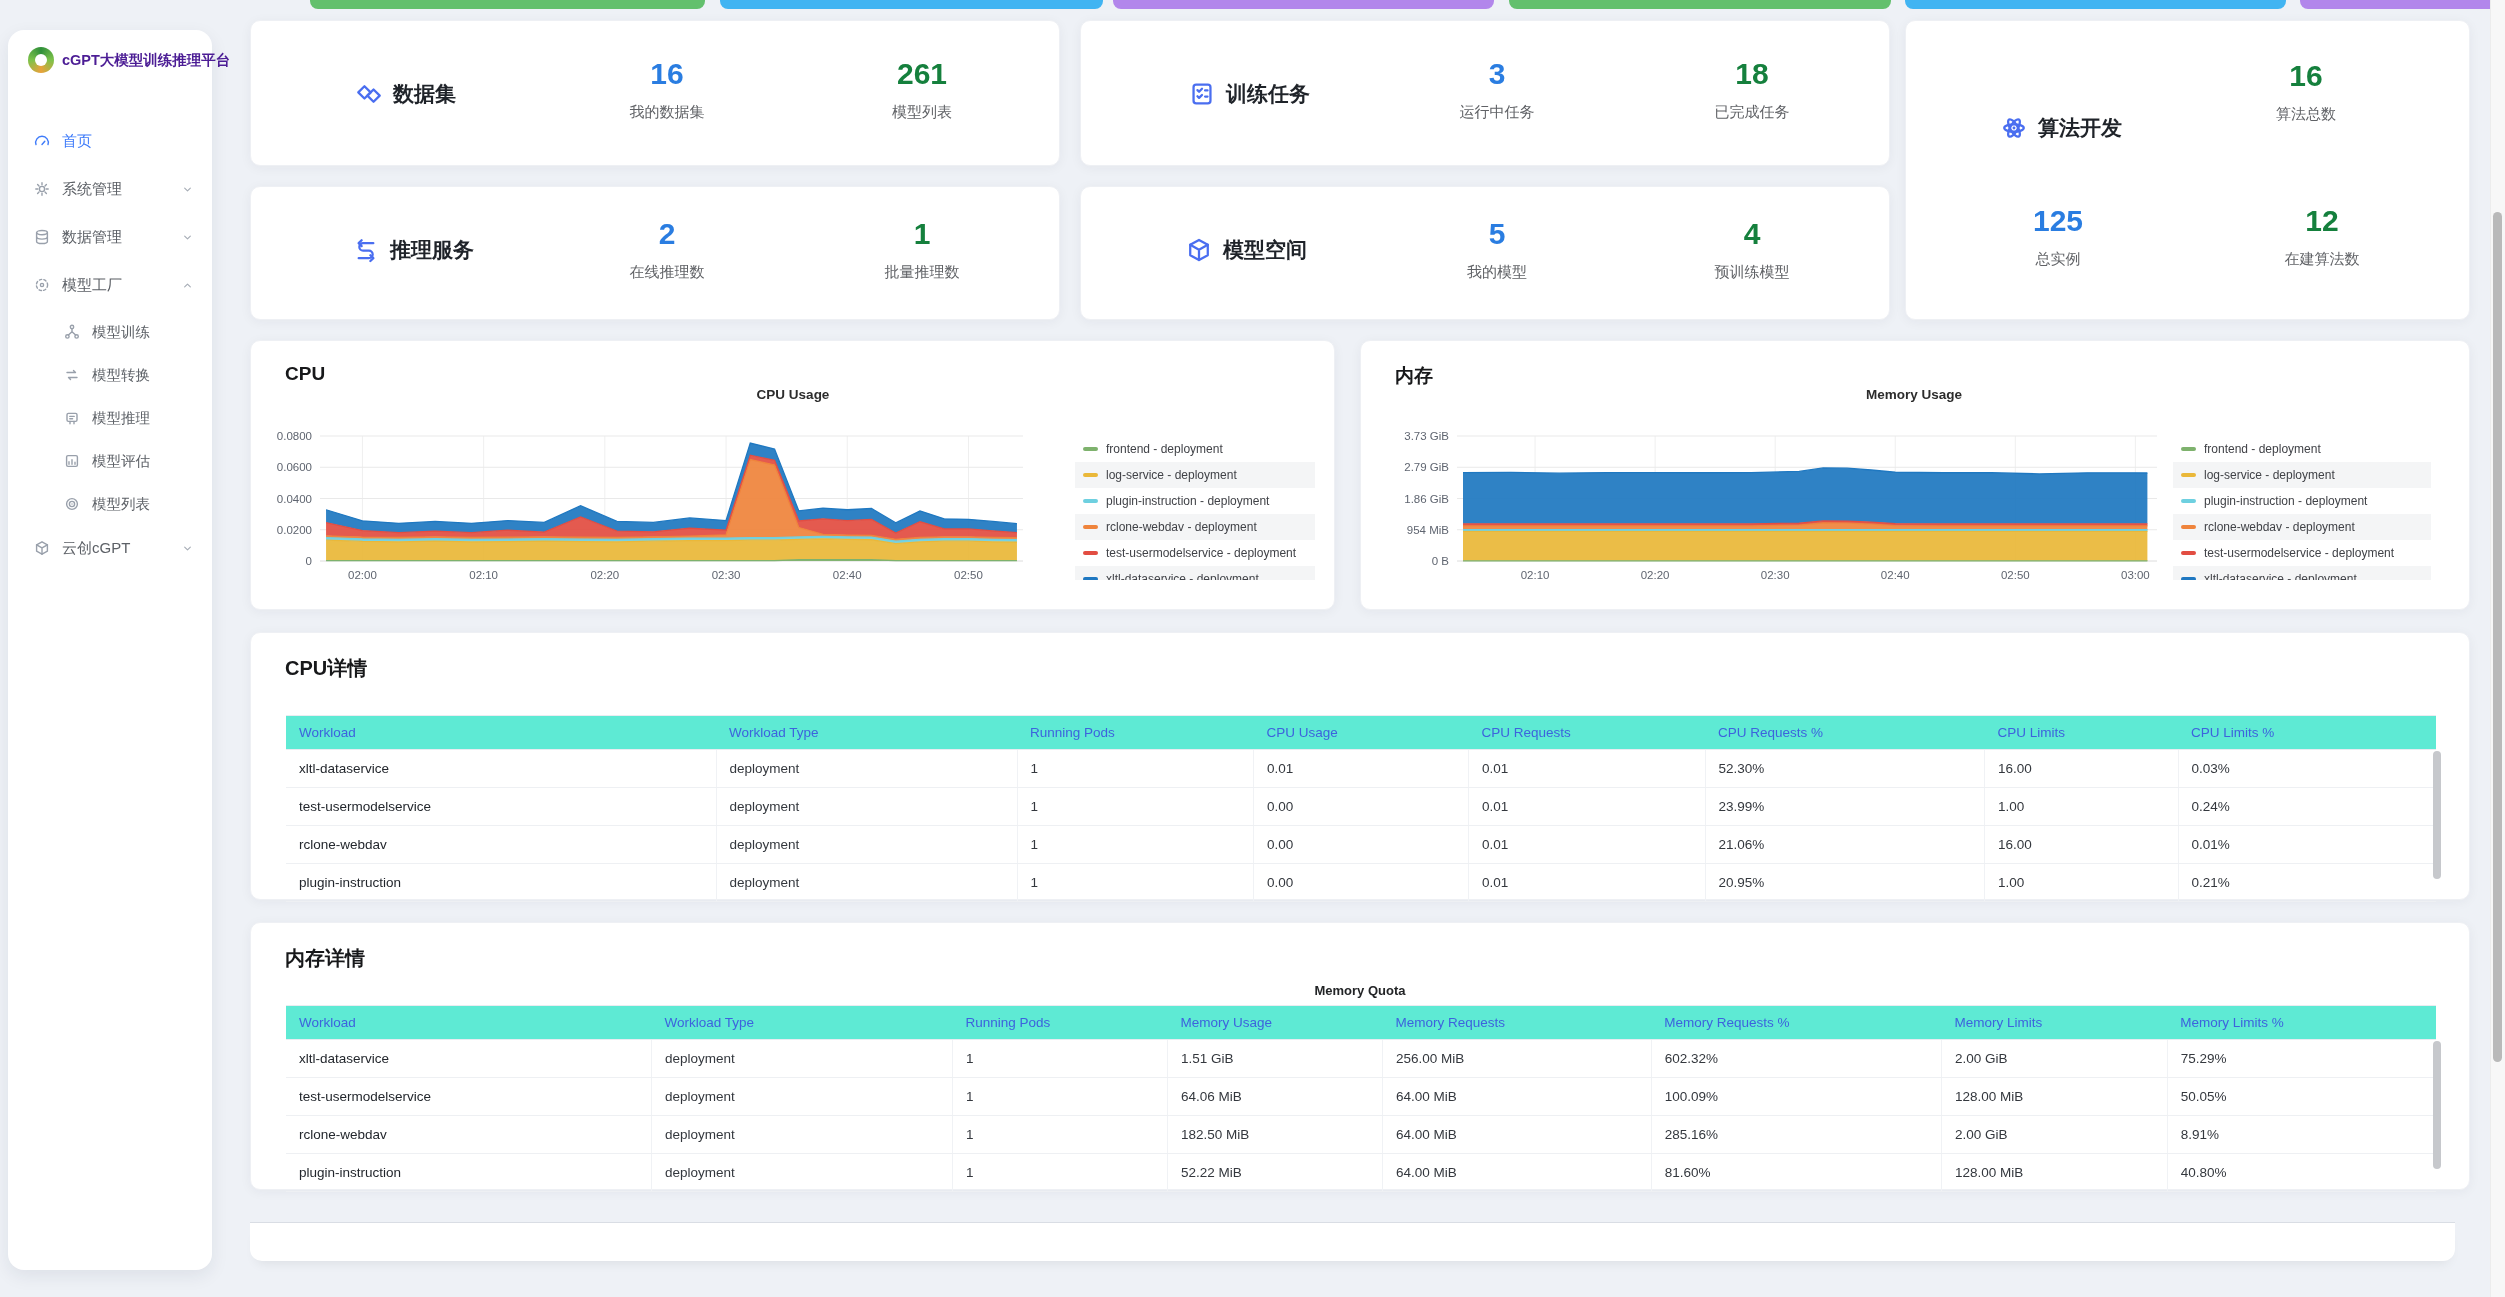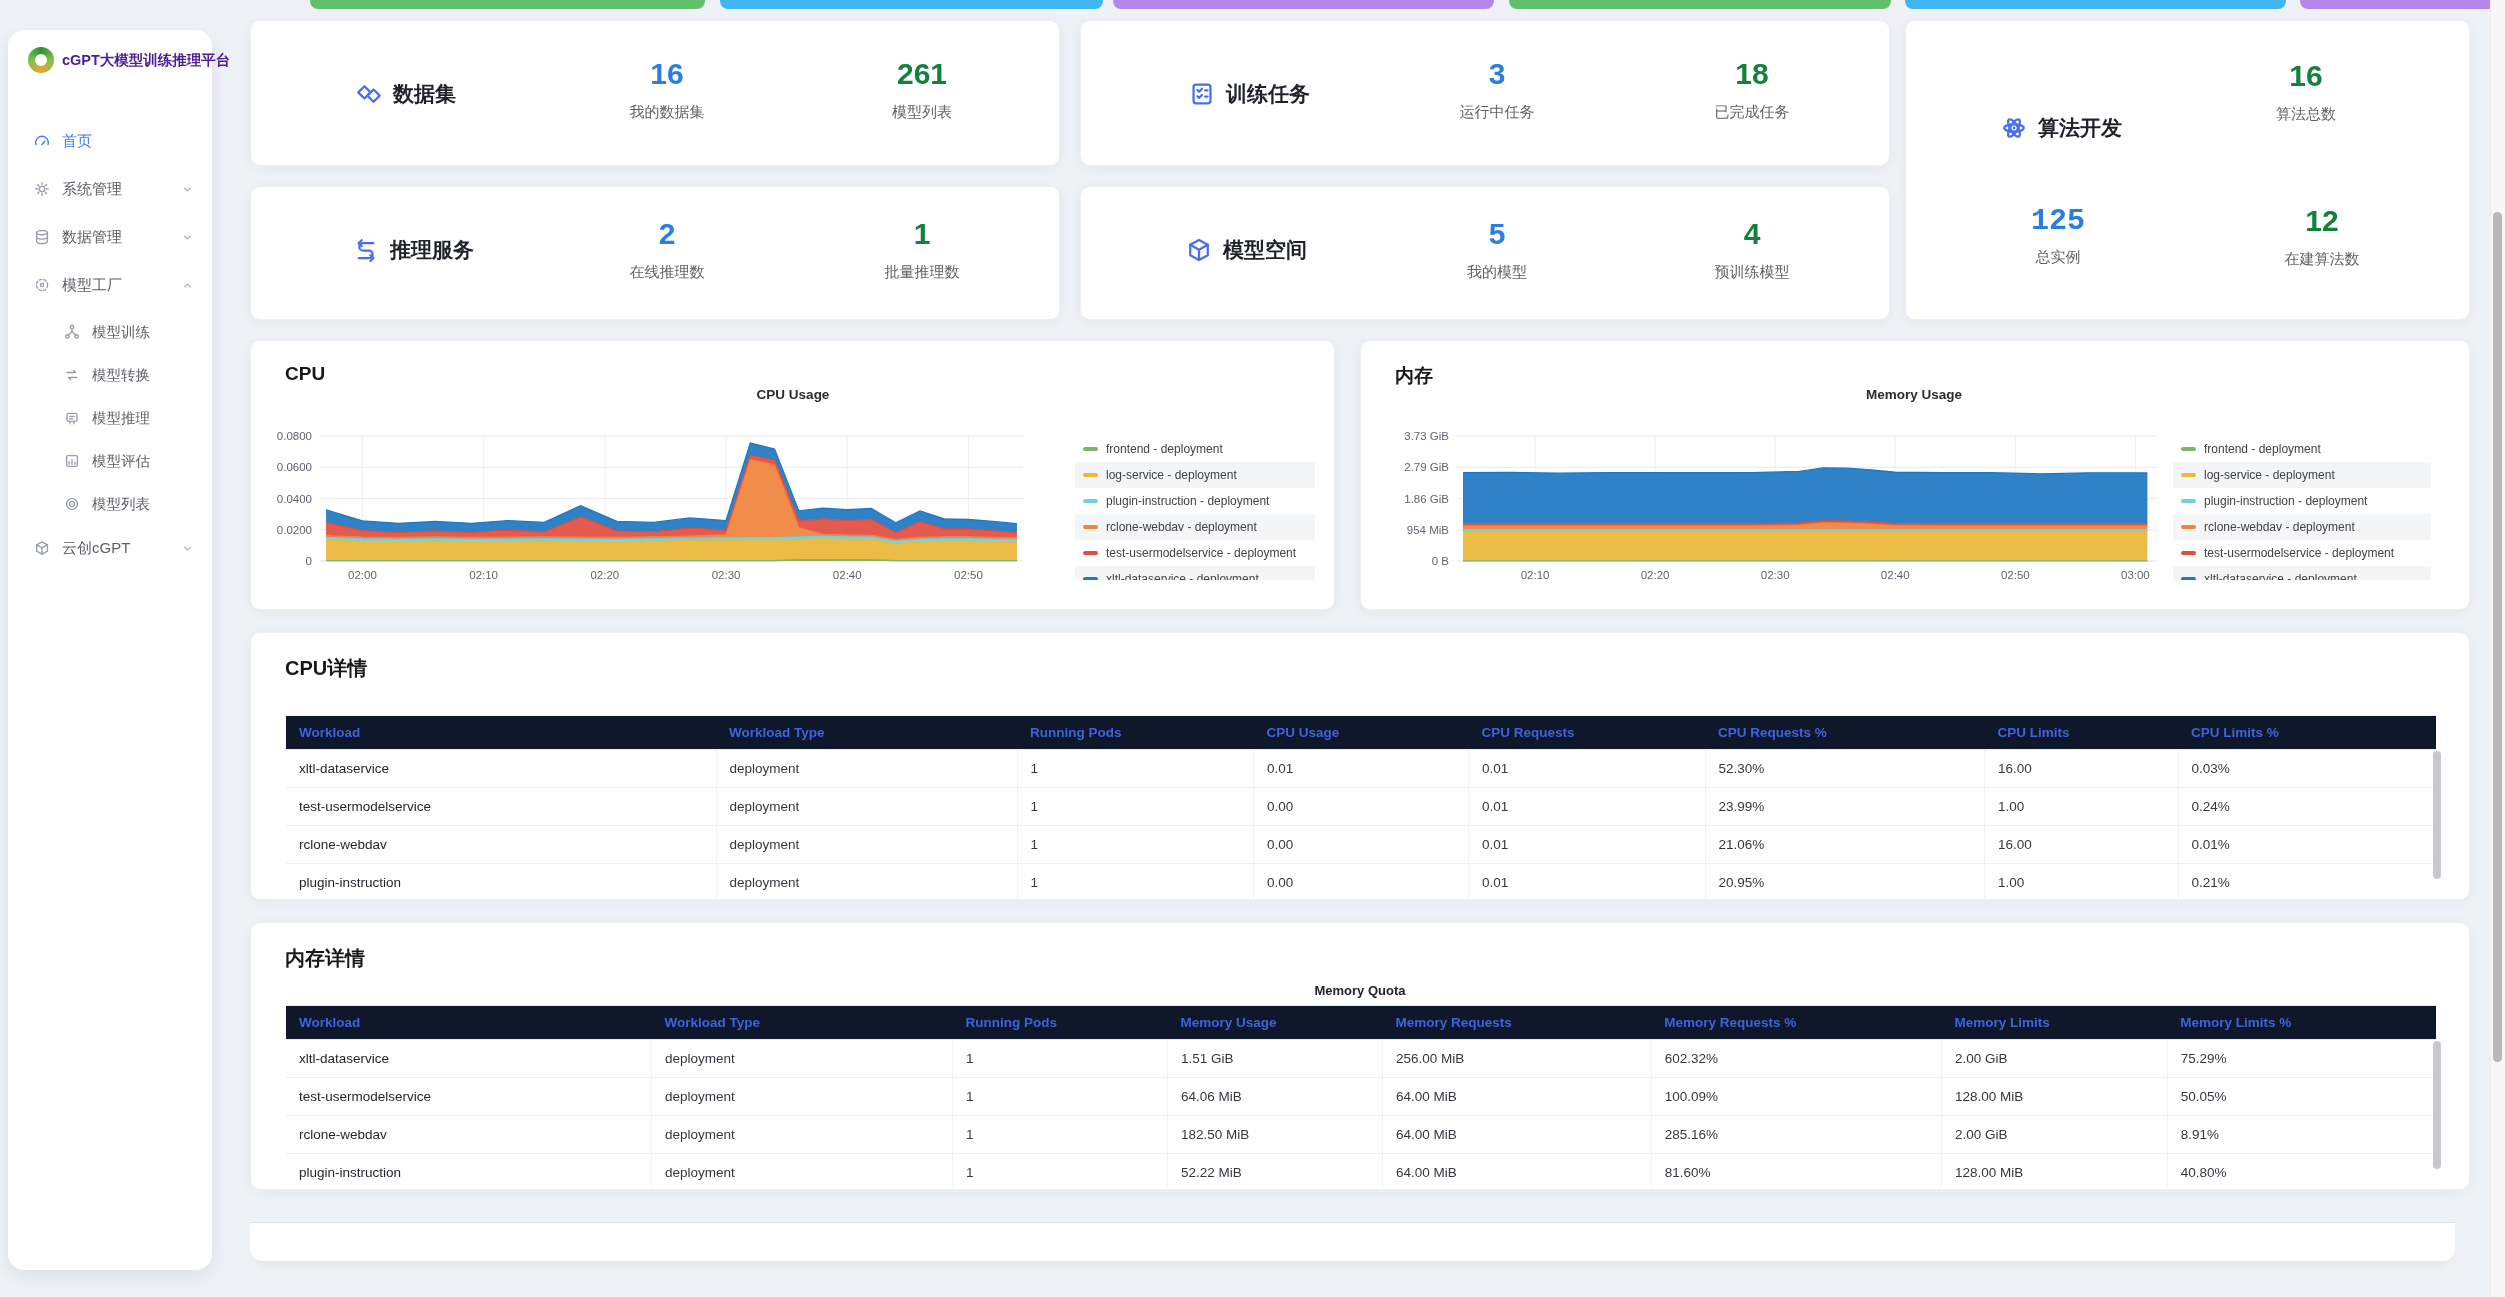--- a/index.html
+++ b/index.html
@@ -31,21 +31,21 @@
   .chart-title{position:absolute;left:34px;top:22px;font-size:19px;font-weight:bold;color:#17181a;}
   .legend{position:absolute;overflow:hidden;}
   .legend-row{display:flex;align-items:center;height:26px;padding:0 8px;cursor:pointer;}
   .legend-row.alt{background:#f4f5f6;}
   .legend-chip{width:15px;height:4px;border-radius:2px;margin-right:8px;flex:0 0 auto;}
   .legend-label{font-size:12px;color:#404247;white-space:nowrap;}
   
   .tbl-title{position:absolute;left:34px;top:22px;font-size:20px;font-weight:bold;color:#17181a;}
   .tbl-caption{position:absolute;left:0;right:0;top:60px;text-align:center;font-size:13px;font-weight:bold;color:#222426;}
   .quota-table{position:absolute;left:35px;top:82px;width:2150px;border-collapse:collapse;table-layout:fixed;}
-  .quota-table th{text-align:left;padding:9px 13px;font-size:13.5px;font-weight:bold;color:#3d63dd;background:#0f172a;border-top:1px solid #e9ecf1;border-bottom:1px solid #e9ecf1;cursor:pointer;}
+  .quota-table th{text-align:left;padding:9px 13px;font-size:13.5px;font-weight:normal;color:#3d63dd;background:#5eead4;border-top:1px solid #e9ecf1;border-bottom:1px solid #e9ecf1;cursor:pointer;}
   .quota-table td{padding:11px 13px;font-size:13.5px;color:#34383e;border-bottom:1px solid #eef0f3;border-left:1px solid #f0f2f5;}
   .quota-table td:first-child{border-left:none;}
   .wl-link{color:#23272d;cursor:pointer;}
   .tbl-thumb{position:absolute;width:8px;border-radius:4px;background:#c6c8cc;}
   
   .footer-divider{position:absolute;left:250px;top:1222px;width:2205px;height:1px;background:#d9dde4;}
   .footer-panel{position:absolute;left:250px;top:1223px;width:2205px;height:38px;background:#fff;border-radius:0 0 12px 12px;box-shadow:0 8px 12px -6px rgba(0,0,0,.08);}
   
   .pscroll{position:absolute;right:0;top:0;width:14px;height:1297px;background:#f7f7f7;border-left:1px solid #ececec;}
   .pscroll-thumb{position:absolute;left:2px;top:212px;width:9px;height:850px;background:#b9b9b9;border-radius:5px;}
@@ -233,21 +233,21 @@
           <ellipse cx="8" cy="8" rx="6" ry="2.3" transform="rotate(120 8 8)"></ellipse>
           <circle cx="8" cy="8" r=".9" fill="currentColor" stroke="none"></circle>
         </svg>
       </span>
     <span>算法开发</span>
   </div>
   <div class="sc-stat" style="left:400px;top:38px;">
     <div class="sc-val val-green">16</div>
     <div class="sc-label">算法总数</div>
   </div>
-  <div class="sc-stat" style="left:152px;top:183px;font-family:Liberation Mono, monospace;">
+  <div class="sc-stat" style="left:152px;top:183px;">
     <div class="sc-val val-blue">125</div>
     <div class="sc-label">总实例</div>
   </div>
   <div class="sc-stat" style="left:416px;top:183px;">
     <div class="sc-val val-green">12</div>
     <div class="sc-label">在建算法数</div>
   </div>
 </div>
 
 <div class="card" style="left:250px;top:186px;width:810px;height:134px;">

